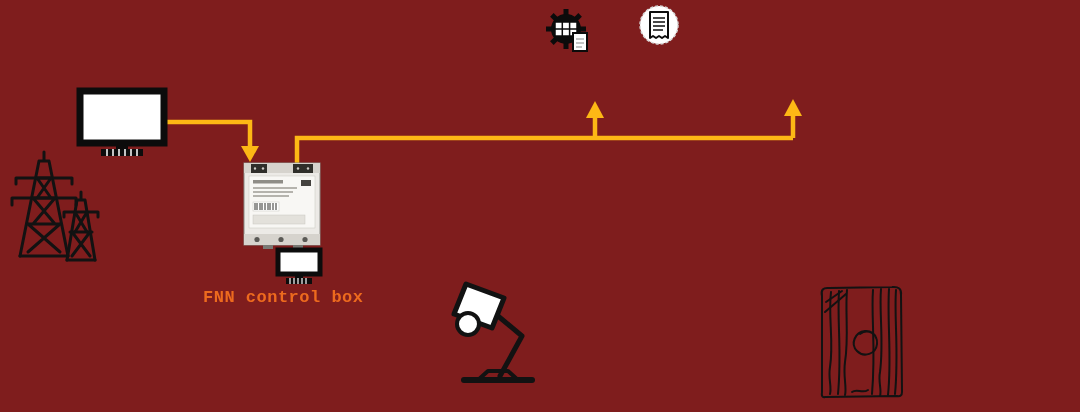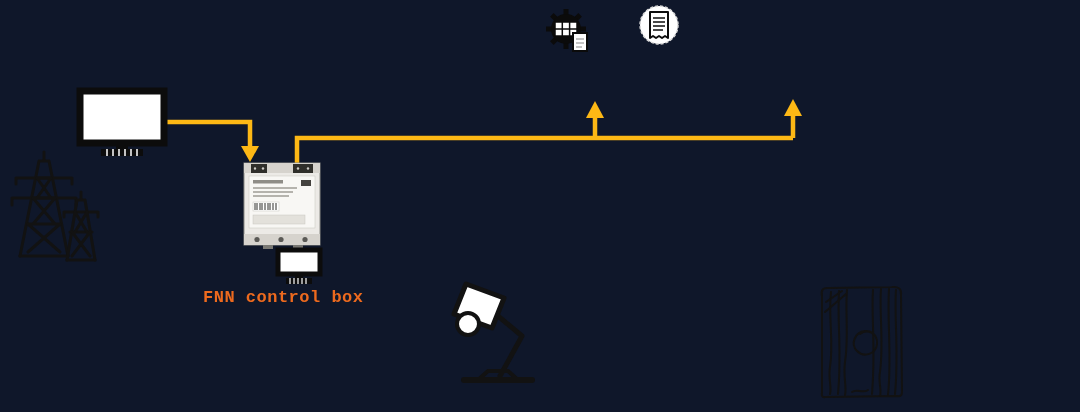--- a/index.html
+++ b/index.html
@@ -1,18 +1,18 @@
 <!DOCTYPE html>
 <html style="--connector-color: #FDB815; --label-color: #ED6A1E;"><head>
 <meta charset="utf-8">
 <style>
   html,body { margin:0; padding:0; background:#ffffff; }
   #canvas {
     position:relative; width:1080px; height:412px;
-    background:#0f172a; overflow:hidden;
+    background:#7f1d1d; overflow:hidden;
     font-family:"Liberation Mono", monospace;
   }
   .abs { position:absolute; }
   .connector { stroke: var(--connector-color,#FDB815); stroke-width:4.5; fill:none; }
   .connector-arrow { fill: var(--connector-color,#FDB815); stroke:none; }
   .fnn-label {
     color: var(--label-color,#ED6A1E);
     font: 600 17px "Liberation Mono", monospace;
     letter-spacing:.5px; white-space:nowrap;
   }

